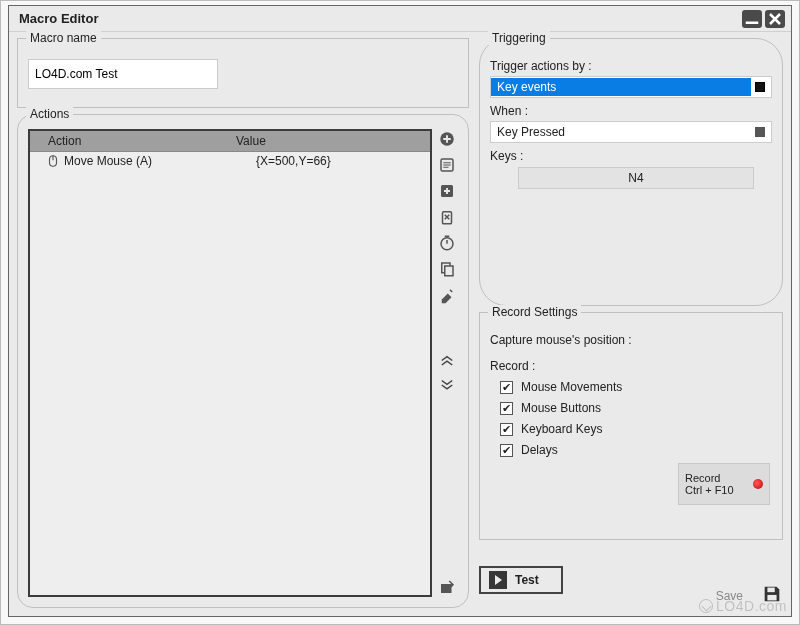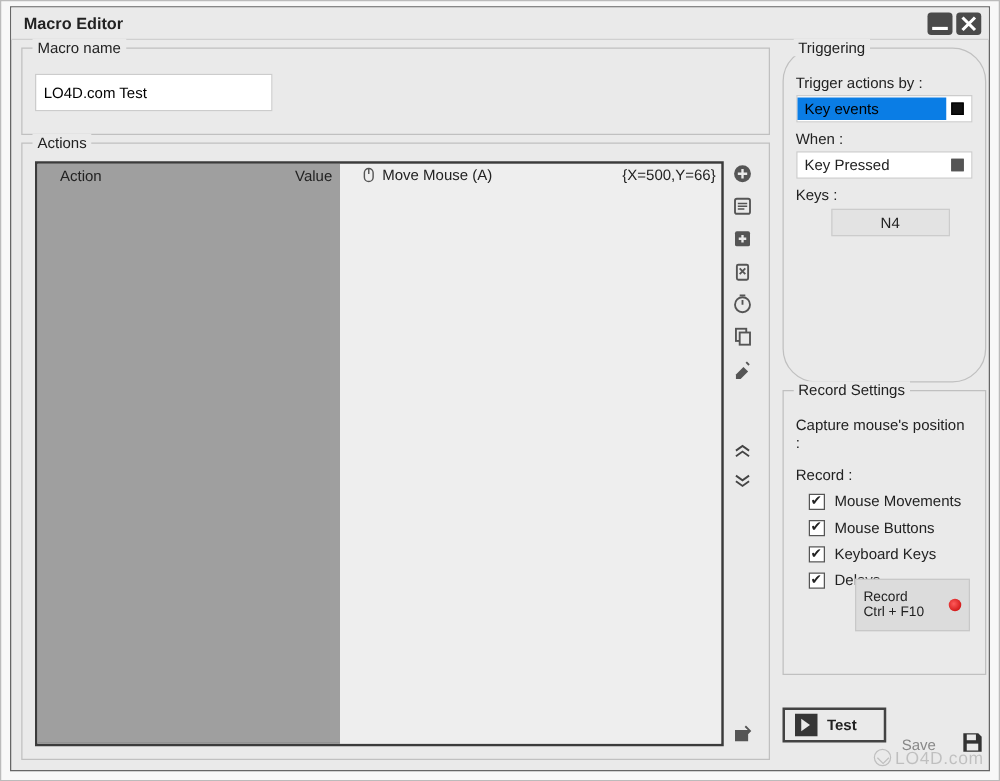--- a/index.html
+++ b/index.html
@@ -72,32 +72,33 @@
     background: #fff;
     border: 1px solid #ccc;
     padding: 3px 6px;
     height: 30px;
     font-size: 12px;
   }
   .actions-group {
     flex: 1;
     display: flex;
     flex-direction: column;
+    border-radius: 16px;
   }
   .actions-body {
     flex: 1;
     display: flex;
     gap: 4px;
   }
   .actions-list {
     flex: 1;
     background: #eeeeee;
     border: 2px solid #3b3b3b;
     display: flex;
-    flex-direction: row;
+    flex-direction: column;
     overflow: hidden;
   }
   .list-header {
     display: flex;
     background: #9f9f9f;
     color: #222;
     font-size: 12px;
     border-bottom: 1px solid #888;
   }
   .col-action { flex: 0 0 200px; padding: 3px 6px 3px 18px;}
@@ -123,21 +124,21 @@
   .tbtn svg { width: 18px; height: 18px; }
   .spacer-flex { flex: 1; }
   .field-label { margin: 6px 0 3px 0; }
   .select-like {
     display: flex;
     align-items: center;
     background: #fff;
     border: 1px solid #ccc;
     height: 22px;
   }
-  .select-like.highlighted .sel-text { background: #0a7de5; color: #000000; }
+  .select-like.highlighted .sel-text { background: #0a7de5; color: #ffffff; }
   .sel-text { flex: 1; padding: 2px 6px; }
   .sel-arrow {
     width: 18px; height: 18px;
     display: flex; align-items: center; justify-content: center;
     margin-right: 2px;
   }
   .sel-arrow .sq {
     width: 10px; height: 10px; background: #111; border:1px solid #000;
   }
   .keys-display {

